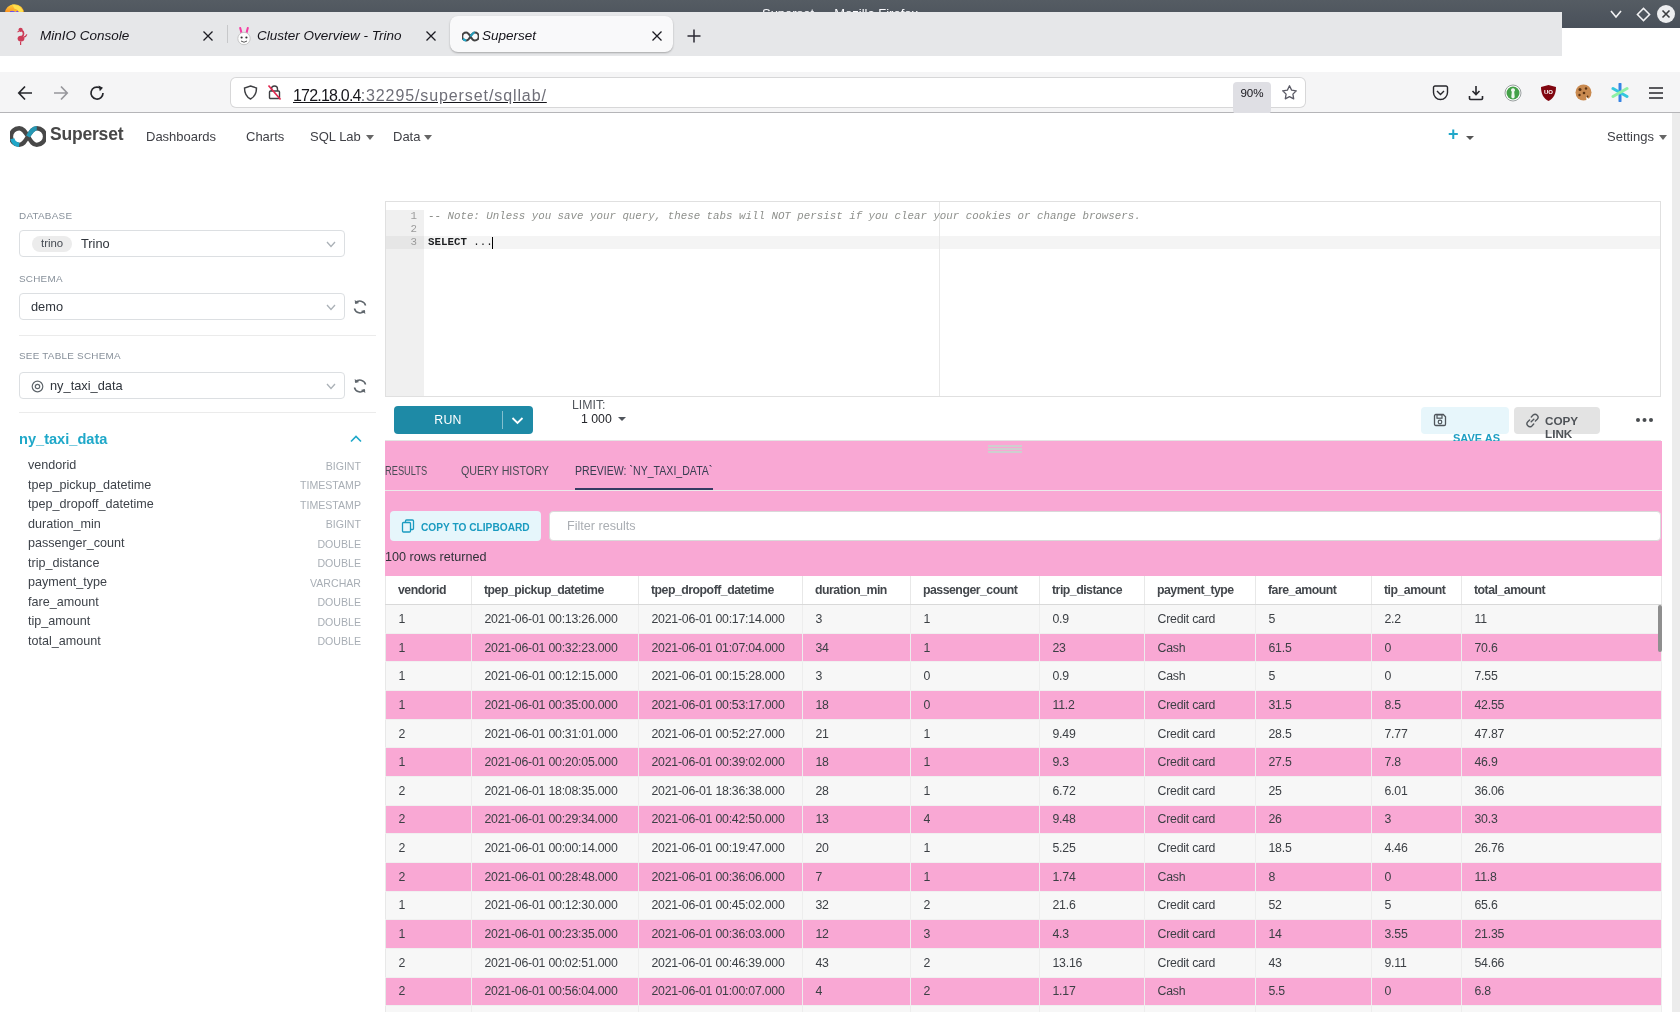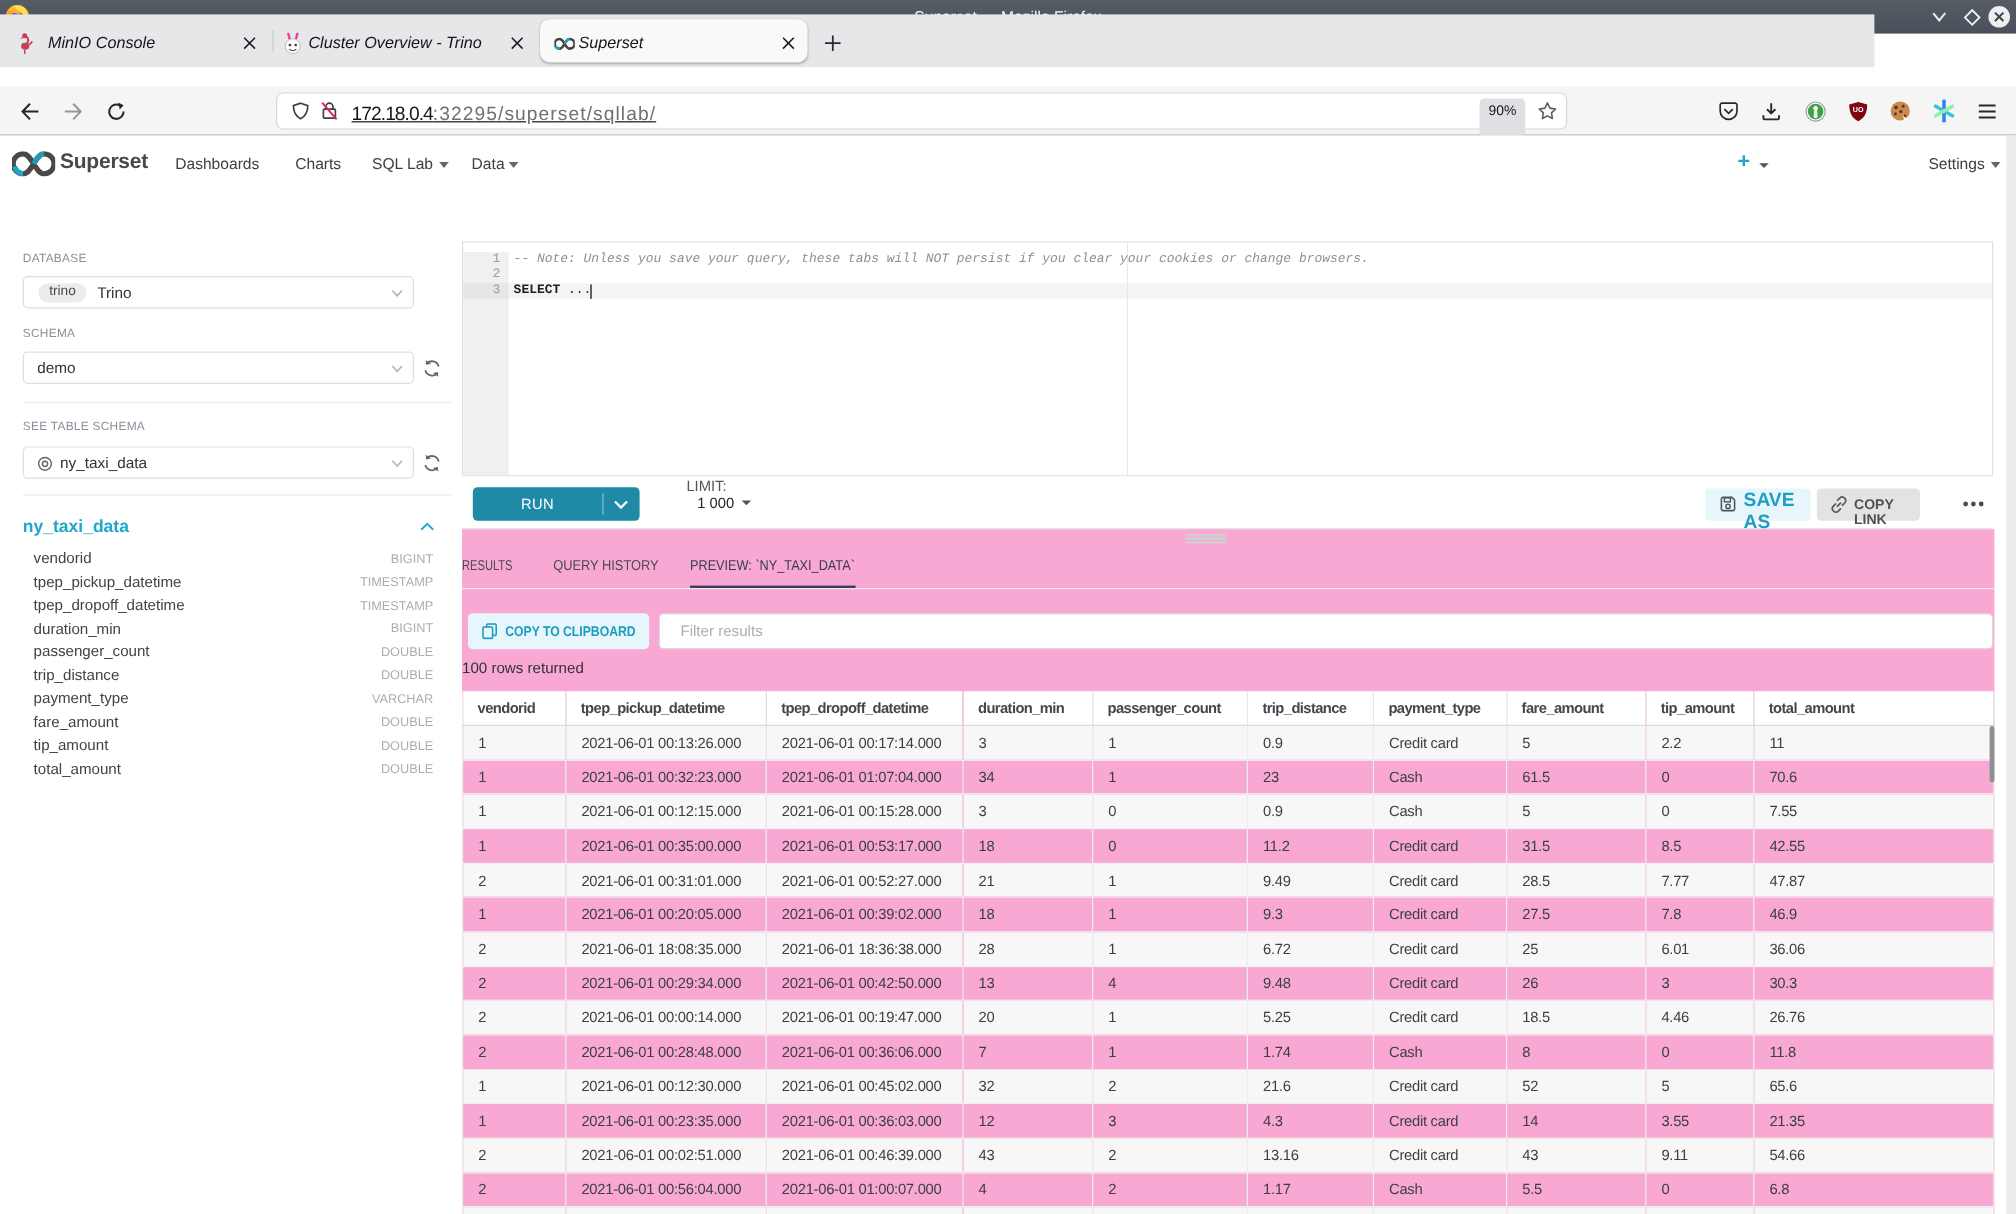--- a/index.html
+++ b/index.html
@@ -297,21 +297,21 @@
     </div>
     <div class="abs" style="left:155px;top:1px;font-size:12.3px;color:#50555c;margin-left:32px;">LIMIT:</div>
     <div class="abs" style="left:196px;top:14.5px;font-size:12.3px;color:#24262b;">1 000</div>
     <div class="abs" style="left:233px;top:20px;width:0;height:0;border-left:4px solid transparent;border-right:4px solid transparent;border-top:4.5px solid #50555c;"></div>
     <div class="abs" style="left:1036px;top:9.5px;width:88px;height:27px;background:#e7f6fb;border-radius:4px;">
       <svg class="abs" style="left:12px;top:6.5px;" width="14" height="14" viewBox="0 0 14 14">
         <path d="M1.5 2.8 a1.3 1.3 0 0 1 1.3-1.3 h7.5 l2.2 2.2 v7.5 a1.3 1.3 0 0 1 -1.3 1.3 h-8.4 a1.3 1.3 0 0 1 -1.3 -1.3 Z" stroke="#4f555b" stroke-width="1.3" fill="none"></path>
         <rect x="4" y="1.8" width="5" height="3.4" stroke="#4f555b" stroke-width="1.2" fill="none"></rect>
         <circle cx="7" cy="9" r="1.8" stroke="#4f555b" stroke-width="1.2" fill="none"></circle>
       </svg>
-      <div class="abs" style="left:32px;top:2px;font-size:16px;font-weight:bold;color:#1f9fc4;">SAVE AS</div>
+      <div class="abs" style="left:32px;top:25px;font-size:11px;font-weight:bold;color:#1f9fc4;">SAVE AS</div>
     </div>
     <div class="abs" style="left:1129px;top:9.5px;width:86px;height:27px;background:#e3e3e3;border-radius:4px;">
       <svg class="abs" style="left:11px;top:6px;" width="15" height="15" viewBox="0 0 15 15">
         <path d="M6.2 8.8 L8.8 6.2 M4.6 7 L2.8 8.8 a2.9 2.9 0 0 0 4.1 4.1 l1.8-1.8 M10.4 8 L12.2 6.2 a2.9 2.9 0 0 0 -4.1 -4.1 L6.3 3.9" stroke="#54595e" stroke-width="1.4" fill="none" stroke-linecap="round"></path>
       </svg>
       <div class="abs" style="left:31px;top:7.5px;font-size:11.7px;font-weight:bold;color:#4e5257;">COPY LINK</div>
     </div>
     <div class="abs" style="left:1251px;top:21px;width:4px;height:4px;border-radius:50%;background:#494c50;box-shadow:6.5px 0 0 #494c50, 13px 0 0 #494c50;"></div>
   </div>
 

